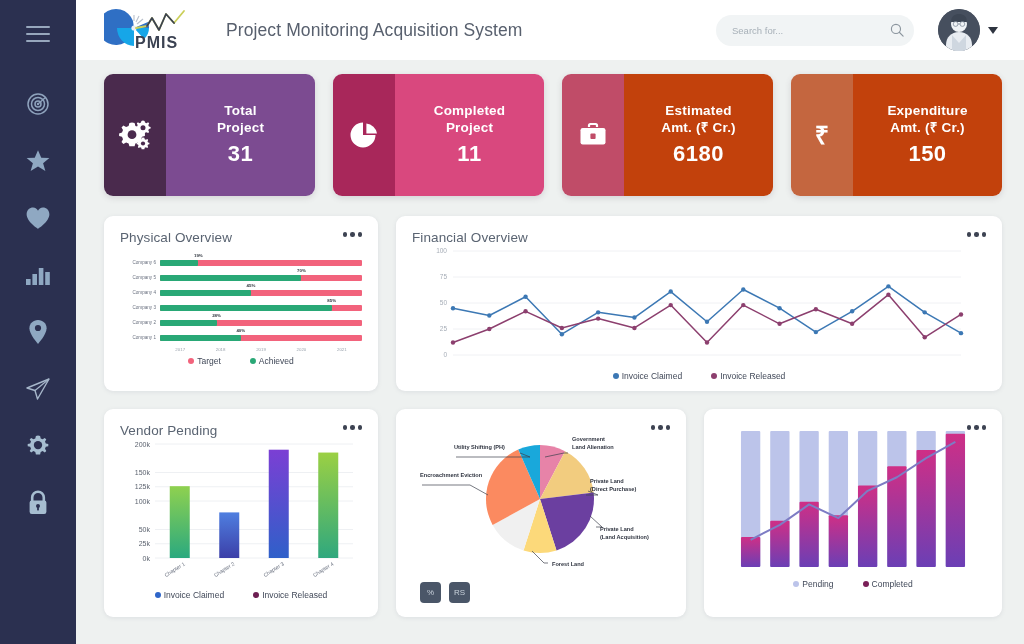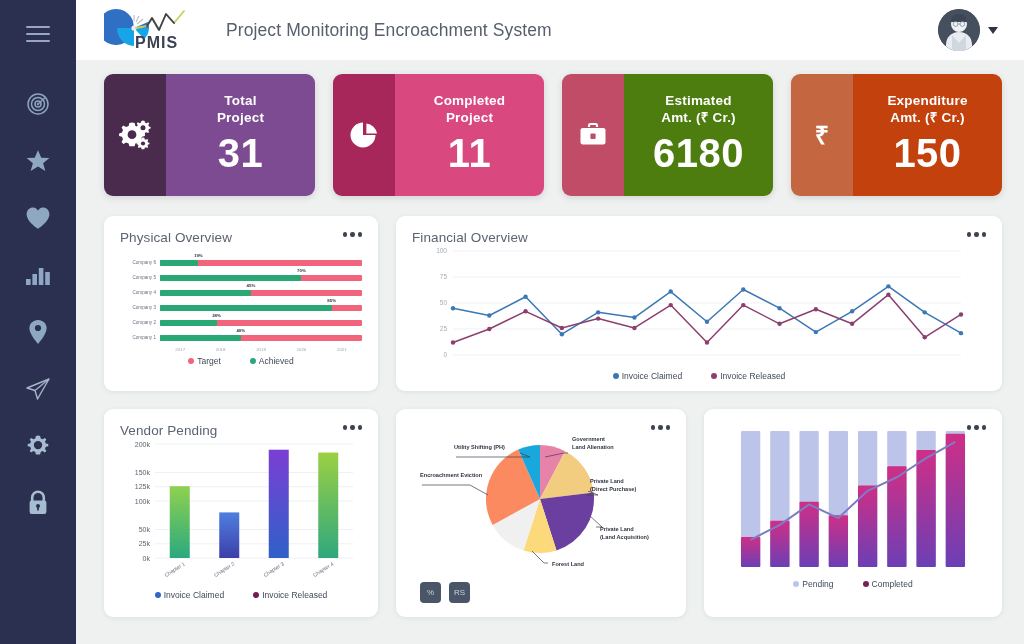--- a/index.html
+++ b/index.html
@@ -96,21 +96,21 @@
   .kpi-body {
     flex: 1; display: flex; flex-direction: column;
     align-items: center; justify-content: center;
     color: #fff; padding-bottom: 2px;
   }
   .kpi-label {
     font-size: 13.5px; font-weight: bold; line-height: 17px;
     text-align: center; letter-spacing: .2px;
   }
   .kpi-value {
-    font-size: 40px; font-weight: bold; margin-top: 5px; letter-spacing: .5px;
+    font-size: 22px; font-weight: bold; margin-top: 5px; letter-spacing: .5px;
   }
 
   
   .row { display: flex; gap: 18px; }
   #row-1 { margin-bottom: 18px; }
   .panel {
     background: #fff; border-radius: 9px;
     box-shadow: 0 1px 4px rgba(100,110,130,.13);
     position: relative; padding: 14px 16px 8px 16px;
   }
@@ -240,24 +240,31 @@
           <g stroke="#b9c0cb" stroke-width="1.1">
             <path d="M33 18 L39 13"></path>
               <path d="M32 16 L35 10"></path>
               <path d="M30 15 L30 9"></path>
           </g>
           <path d="M32 22 L43 20 L48 12 L55 24 L62 8 L70 17 L80 5" fill="none" stroke="#cbcf5a" stroke-width="1.8" stroke-linejoin="round" stroke-linecap="round"></path>
           <path d="M43 20 L48 12 L55 24 L62 8 L70 17" fill="none" stroke="#3b4252" stroke-width="1.8" stroke-linejoin="round" stroke-linecap="round"></path>
           <text x="31" y="42" font-family="Liberation Sans, sans-serif" font-size="16" font-weight="600" fill="#3b4252" letter-spacing="1">PMIS</text>
         </svg>
       </div>
-      <div id="app-title">Project Monitoring Encroachment System</div>
+      <div id="app-title">Project Monitoring Acquisition System</div>
     </div>
 
     <div id="header-right">
+      <div id="search-box">
+        <input id="search-input" type="text" placeholder="Search for..." style="">
+        <svg width="14" height="14" viewBox="0 0 16 16">
+          <circle cx="6.8" cy="6.8" r="5.2" fill="none" stroke="#8b959e" stroke-width="1.3"></circle>
+          <path d="M10.6 10.6 L15 15" stroke="#8b959e" stroke-width="1.3" stroke-linecap="round"></path>
+        </svg>
+      </div>
       <div id="avatar">
         <svg width="42" height="42" viewBox="0 0 42 42">
           <circle cx="21" cy="21" r="21" fill="#464f5e"></circle>
           <path d="M21 23 C13 23 8 28.5 8 36 L8 42 L34 42 L34 36 C34 28.5 29 23 21 23 Z" fill="#e9edf2"></path>
           <path d="M14 26 L21 34 L28 26 L28 42 L14 42 Z" fill="#cfd7e0"></path>
           <circle cx="21" cy="15" r="8" fill="#f0f3f6"></circle>
           <path d="M13 13 C13 7 17 5 21 5 C25 5 29 7 29 13 Z" fill="#3d4654"></path>
           <circle cx="17.6" cy="15" r="2.4" fill="none" stroke="#8d97a4" stroke-width=".9"></circle>
           <circle cx="24.4" cy="15" r="2.4" fill="none" stroke="#8d97a4" stroke-width=".9"></circle>
           <path d="M20 15 L22 15" stroke="#8d97a4" stroke-width=".9"></path>
@@ -308,21 +315,21 @@
       </div>
 
       <div class="kpi-card">
         <div class="kpi-icon" style="background:#c04c68">
           <svg width="30" height="26" viewBox="0 0 30 26">
             <path d="M11 5 V3.4 C11 2.6 11.6 2 12.4 2 H17.6 C18.4 2 19 2.6 19 3.4 V5" fill="none" stroke="#fff" stroke-width="2.2"></path>
             <rect x="2.5" y="6" width="25" height="16.5" rx="2.2" fill="#ffffff"></rect>
             <rect x="12.4" y="11.4" width="5.2" height="5.6" rx="1" fill="#c04c68"></rect>
           </svg>
         </div>
-        <div class="kpi-body" style="background:#4d7c0f">
+        <div class="kpi-body" style="background:#c2410c">
           <div class="kpi-label">
             <div>Estimated</div>
             <div>Amt. (₹ Cr.)</div>
           </div>
           <div class="kpi-value">6180</div>
         </div>
       </div>
 
       <div class="kpi-card">
         <div class="kpi-icon" style="background:#c4663f">

